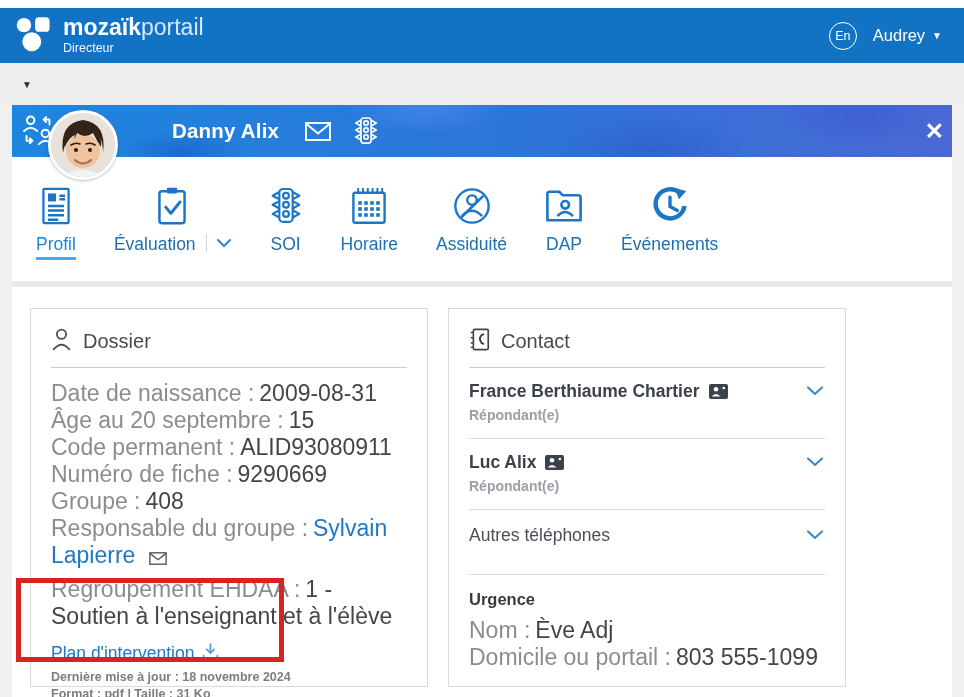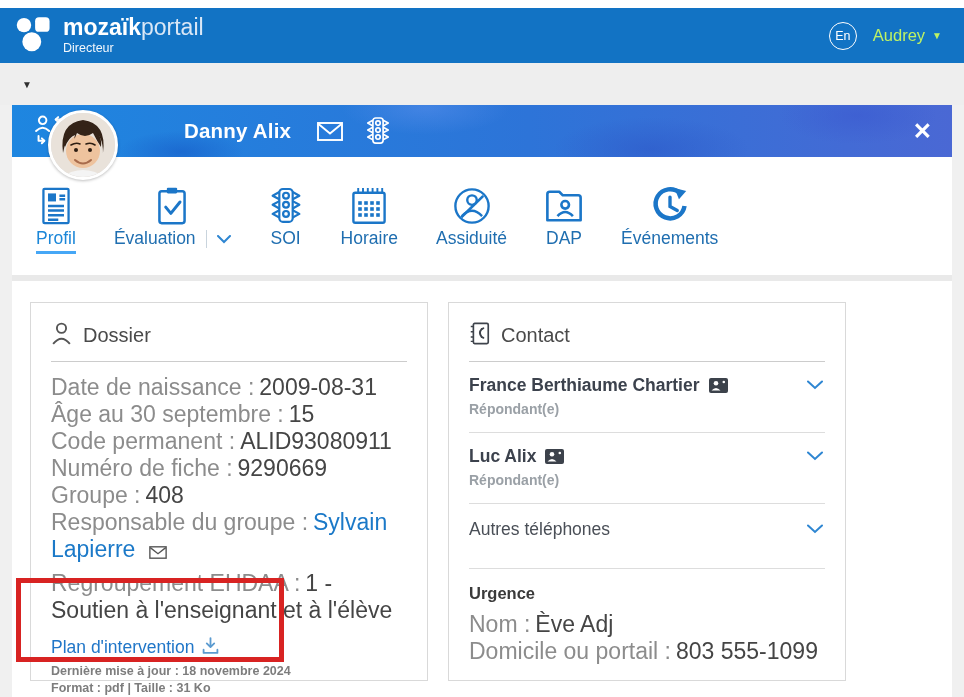--- a/index.html
+++ b/index.html
@@ -11,54 +11,54 @@
   .app-header{height:55px;background:#1273c4;display:flex;align-items:center;padding:0 22px 0 14px;box-sizing:border-box;}
   .logo-wrap{display:flex;align-items:center;}
   .brand-text{margin-left:9px;color:#fff;line-height:1;}
   .brand-line{font-size:23px;}
   .brand-bold{font-weight:bold;color:#ffffff;}
   .brand-light{font-weight:300;color:#d9e7f6;}
   .brand-role{font-size:12.5px;margin-top:3px;color:#f2f7fc;}
   .hdr-spacer{flex:1;}
   .lang-badge{width:26px;height:26px;border:1.6px solid #fff;border-radius:50%;color:#fff;
               font-size:12.5px;display:flex;align-items:center;justify-content:center;cursor:pointer;}
-  .user-menu{display:flex;align-items:center;margin-left:16px;color:#bef264;cursor:pointer;}
+  .user-menu{display:flex;align-items:center;margin-left:16px;color:#ffffff;cursor:pointer;}
   .user-name{font-size:16.5px;}
   .user-caret{font-size:10px;margin-left:7px;}
 
   
   .breadcrumb-bar{height:42px;background:#eeeeee;display:flex;align-items:center;padding-left:13px;color:#3a3a3a;}
   .crumb-label{font-size:17.5px;}
   .crumb-caret{font-size:10px;margin-left:9px;color:#2f2f2f;}
 
   
   .panel{position:absolute;top:105px;left:12px;width:940px;bottom:0;background:#ffffff;}
 
   
-  .student-banner{position:relative;height:52px;display:flex;align-items:center;padding:0 18px;box-sizing:border-box;color:#fff;
+  .student-banner{position:relative;height:52px;display:flex;align-items:center;padding:0 6px;box-sizing:border-box;color:#fff;
     background:
       radial-gradient(90px 30px at 18% 90%, rgba(21,88,198,.55), transparent 70%),
       radial-gradient(120px 38px at 44% 6%, rgba(96,146,238,.45), transparent 70%),
       radial-gradient(140px 46px at 68% 85%, rgba(44,84,198,.5), transparent 70%),
       radial-gradient(110px 40px at 90% 20%, rgba(58,88,208,.55), transparent 72%),
       linear-gradient(90deg,#1e86e0 0%,#2d74d8 55%,#4a68d4 100%);}
   .swap-icon{display:flex;margin-left:2px;}
   .avatar{position:absolute;left:36px;top:5px;width:64px;height:64px;border-radius:50%;border:3px solid #fff;
           box-shadow:0 1px 3px rgba(0,0,0,.25);background:#ddd;overflow:hidden;z-index:3;}
   .student-name{margin-left:116px;font-size:20.5px;font-weight:600;letter-spacing:.2px;}
   .banner-mail{margin-left:26px;display:flex;cursor:pointer;}
   .banner-soi{margin-left:22px;display:flex;cursor:pointer;}
   .banner-spacer{flex:1;}
   .close-x{font-size:23px;font-weight:bold;color:#fff;cursor:pointer;line-height:1;margin-right:2px;}
 
   
   .tab-bar{display:flex;align-items:flex-start;gap:38px;padding:27px 0 0 24px;}
   .tab{display:flex;flex-direction:column;align-items:center;cursor:pointer;}
   .ticon{height:44px;display:flex;align-items:center;}
-  .tlabel-row{display:flex;align-items:center;}
+  .tlabel-row{display:flex;margin-top:6px;}
   .tlabel{font-size:17.5px;color:#1f6eb0;}
   .tab.active .tlabel{color:#1c87d8;border-bottom:3px solid #46a7f6;padding-bottom:2px;}
   .tsep{width:1px;height:18px;background:#c9d4dd;margin:0 10px;}
   .divider-strip{height:6px;background:#e9e9e9;margin-top:21px;}
 
   
   .content-row{display:flex;gap:20px;padding:21px 22px 0 18px;}
   .card{width:398px;height:379px;border:1px solid #d9d9d9;background:#fff;box-sizing:border-box;padding:13px 20px;}
   .card-head{display:flex;align-items:center;gap:11px;padding:6px 0 12px;border-bottom:1px solid #cccccc;}
   .card-title{font-size:20px;color:#4a4a4a;}
@@ -304,21 +304,21 @@
             <svg width="21" height="23" viewBox="0 0 20 22" fill="none" stroke="#555" stroke-width="1.8">
               <circle cx="10" cy="6" r="4.4"></circle>
               <path d="M2,21 q8,-10 16,0"></path>
             </svg>
           </span>
           <span class="card-title">Dossier</span>
         </div>
 
         <div class="fields">
           <div class="field"><span class="flabel">Date de naissance :</span><span class="fvalue">2009-08-31</span></div>
-          <div class="field"><span class="flabel">Âge au 30 septembre :</span><span class="fvalue">15</span></div>
+          <div class="field"><span class="flabel">Âge au 20 septembre :</span><span class="fvalue">15</span></div>
           <div class="field"><span class="flabel">Code permanent :</span><span class="fvalue">ALID93080911</span></div>
           <div class="field"><span class="flabel">Numéro de fiche :</span><span class="fvalue">9290669</span></div>
           <div class="field"><span class="flabel">Groupe :</span><span class="fvalue">408</span></div>
           <div class="field">
             <span class="flabel">Responsable du groupe :</span><span class="field-link">Sylvain Lapierre</span>
             <span class="inline-mail">
               <svg width="18" height="13" viewBox="0 0 22 16" fill="none" stroke="#555" stroke-width="1.7">
                 <rect x="1" y="1" width="20" height="14"></rect>
                 <path d="M1.5,2 11,9.5 20.5,2"></path>
               </svg>

